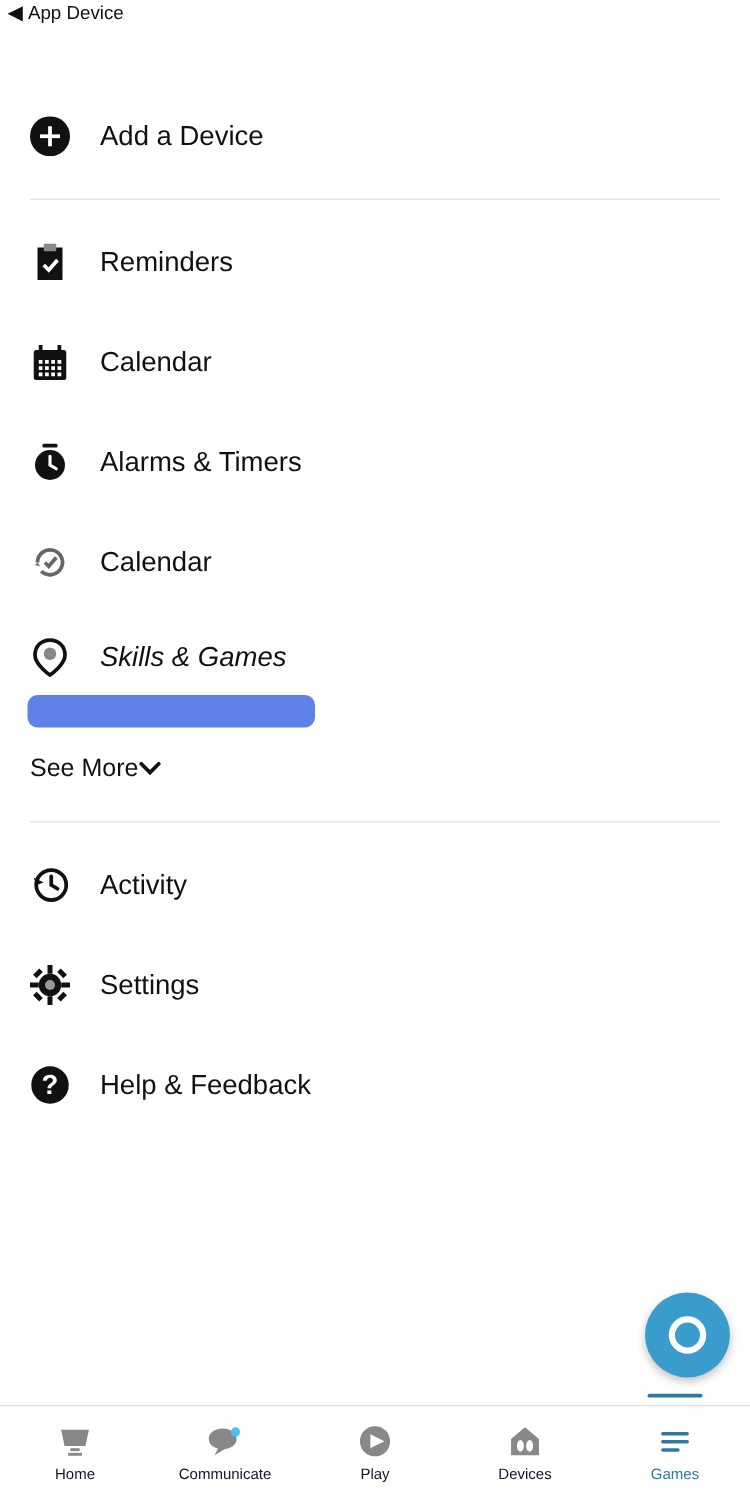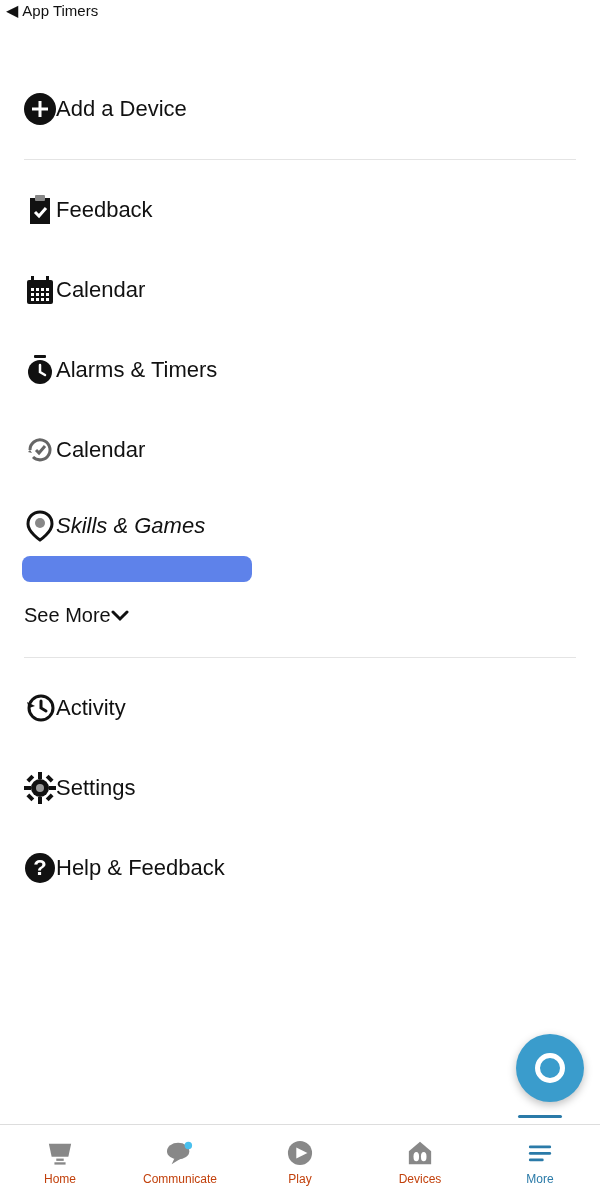--- a/index.html
+++ b/index.html
@@ -34,20 +34,21 @@
       height: 32px;
       display: flex;
       align-items: center;
       justify-content: center;
       flex: 0 0 32px;
     }
     .row-label {
       font-size: 22px;
       font-weight: 500;
       color: #111;
+      margin-left: 24px;
     }
     .divider {
       height: 1px;
       background: #e4e4e4;
       margin: 10px 0;
     }
     .see-more {
       display: flex;
       align-items: center;
       font-size: 20px;
@@ -93,42 +94,42 @@
       display: flex;
     }
     .tab {
       flex: 1;
       display: flex;
       flex-direction: column;
       align-items: center;
       justify-content: center;
       gap: 6px;
       cursor: pointer;
-      color: #c2410c;
+      color: #0f172a;
       position: relative;
     }
     .tab svg { width: 30px; height: 26px; }
     .tab-label { font-size: 12px; }
     .tab.active { color: #2a7aa8; }
     .tab.active::before {
       content: "";
       position: absolute;
       top: -10px;
       width: 44px;
       height: 3px;
       background: #2a7aa8;
       border-radius: 2px;
     }
   </style>
 </head>
 <body>
 
 <div class="back-link">
   <span class="back-caret">◀</span>
-  <span>App Timers</span>
+  <span>App Device</span>
 </div>
 
 <div class="main">
 
   <div class="section" style="padding-top:50px;">
     <div class="row">
       <span class="icon-wrap">
         <svg viewBox="0 0 32 32">
             <circle cx="16" cy="16" r="16" fill="#111"></circle>
             <rect x="14.5" y="8" width="3" height="16" fill="#fff"></rect>
@@ -144,21 +145,21 @@
   <div>
 
     <div class="row">
       <span class="icon-wrap">
         <svg viewBox="0 0 32 32">
             <rect x="6" y="4" width="20" height="26" fill="#111"></rect>
             <rect x="11" y="1" width="10" height="6" rx="1" fill="#888"></rect>
             <path d="M11 18 l4 4 l7 -8" stroke="#fff" stroke-width="3" fill="none"></path>
           </svg>
       </span>
-      <span class="row-label">Feedback</span>
+      <span class="row-label">Reminders</span>
     </div>
 
     <div class="row">
       <span class="icon-wrap">
         <svg viewBox="0 0 32 32" fill="#111">
             <rect x="3" y="6" width="26" height="24" rx="2"></rect>
             <rect x="7" y="2" width="3" height="7" fill="#111"></rect>
             <rect x="22" y="2" width="3" height="7" fill="#111"></rect>
         <g fill="#fff">
           <rect x="7" y="14" width="3" height="3"></rect>
@@ -306,15 +307,15 @@
         <ellipse cx="20" cy="18" rx="3" ry="5" fill="#fff"></ellipse>
       </svg>
     <span class="tab-label">Devices</span>
   </div>
   <div class="tab active">
     <svg viewBox="0 0 32 28">
         <rect x="4" y="6" width="24" height="3" rx="1.5" fill="#2a7aa8"></rect>
         <rect x="4" y="13" width="24" height="3" rx="1.5" fill="#2a7aa8"></rect>
         <rect x="4" y="20" width="16" height="3" rx="1.5" fill="#2a7aa8"></rect>
       </svg>
-    <span class="tab-label">More</span>
+    <span class="tab-label">Games</span>
   </div>
 </div>
 
 </body></html>

